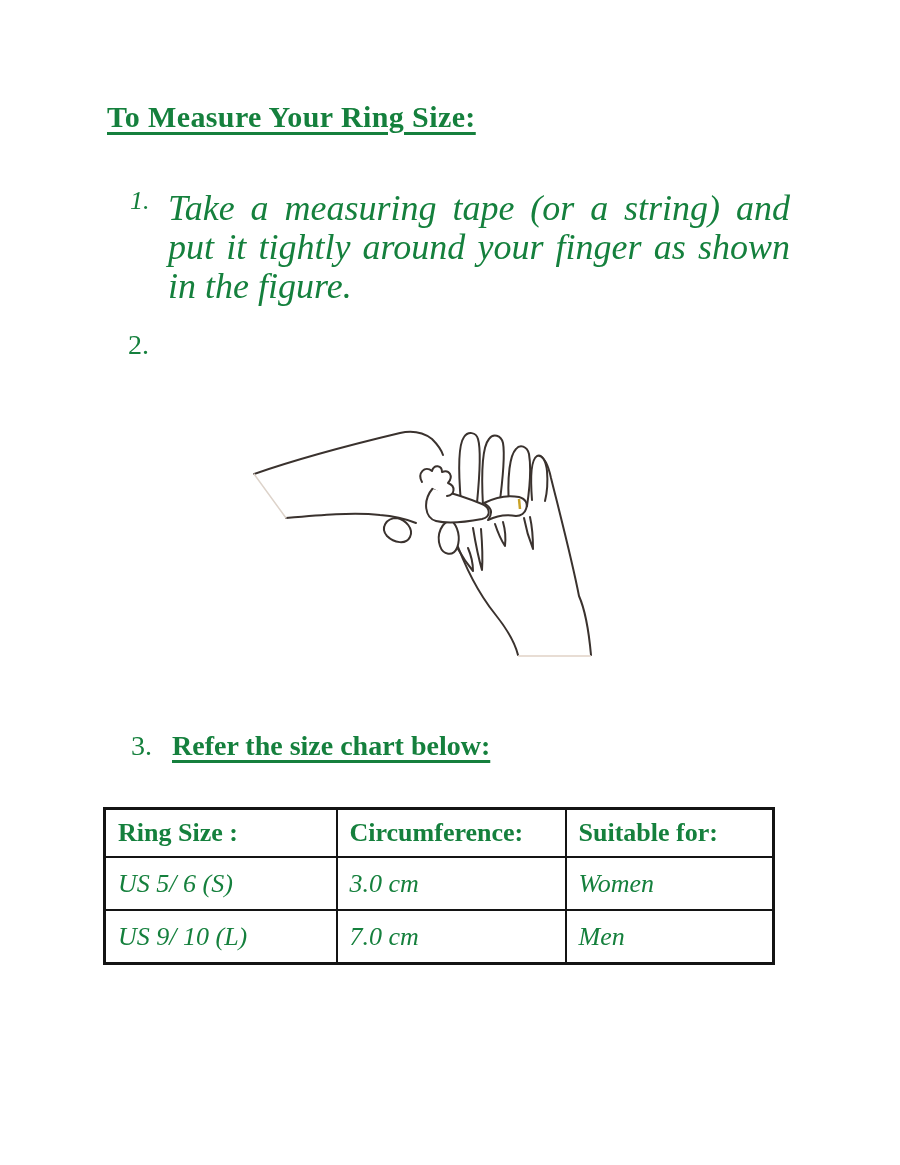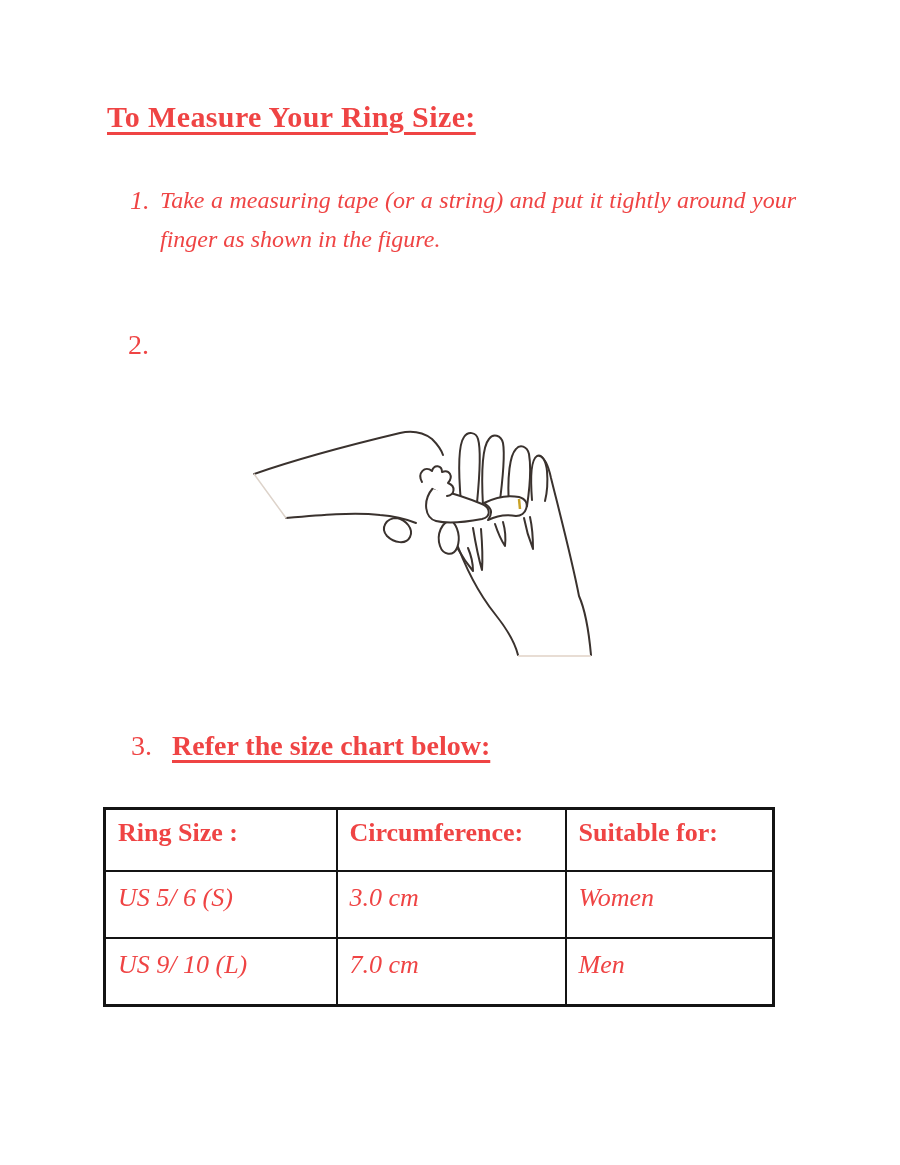--- a/index.html
+++ b/index.html
@@ -1,46 +1,46 @@
 <!DOCTYPE html>
 <html><head>
 <meta charset="utf-8">
 <style>
   html,body{margin:0;padding:0;background:#ffffff;}
   .page{
     position:relative;width:900px;height:1165px;background:#ffffff;
-    font-family:"Liberation Serif","DejaVu Serif",serif;color:#ef4444;overflow:hidden;
+    font-family:"Liberation Serif","DejaVu Serif",serif;color:#15803d;overflow:hidden;
   }
   .title{
     position:absolute;left:107px;top:100px;margin:0;
     font-size:30px;font-weight:bold;letter-spacing:.4px;
     text-decoration:underline;text-decoration-thickness:3px;text-underline-offset:5px;
   }
   .step1{position:absolute;left:130px;top:181px;width:668px;display:flex;}
   .step1 .marker{
     flex:0 0 30px;font-style:italic;font-size:26px;line-height:39px;
   }
   .step1 .step-text{
-    margin:0;width:636px;font-style:italic;font-size:24px;line-height:39px;
+    margin:8px;width:636px;font-style:italic;font-size:36px;line-height:39px;
     text-align:justify;
   }
   .marker2{position:absolute;left:128px;top:329px;font-size:28px;}
   .figure{position:absolute;left:230px;top:408px;width:420px;height:272px;}
   .step3{position:absolute;left:131px;top:730px;font-size:28px;white-space:nowrap;}
   .step3 .heading3{
     font-weight:bold;margin-left:20px;
     text-decoration:underline;text-decoration-thickness:3px;text-underline-offset:5px;
   }
   table.sizechart{
     position:absolute;left:103px;top:807px;width:669px;
     border-collapse:collapse;table-layout:fixed;border:3px solid #141414;
   }
   table.sizechart th,table.sizechart td{
     border:2px solid #141414;text-align:left;vertical-align:middle;
-    padding:0 4px 14px 12px;overflow:hidden;white-space:nowrap;
+    padding:0 4px 0 12px;overflow:hidden;white-space:nowrap;
   }
   table.sizechart th{font-size:26px;font-weight:bold;height:46px;}
   table.sizechart td{font-size:26px;font-style:italic;height:51px;}
 </style>
 </head>
 <body>
 
 <div class="page">
 
   <h1 class="title">To Measure Your Ring Size:</h1>

